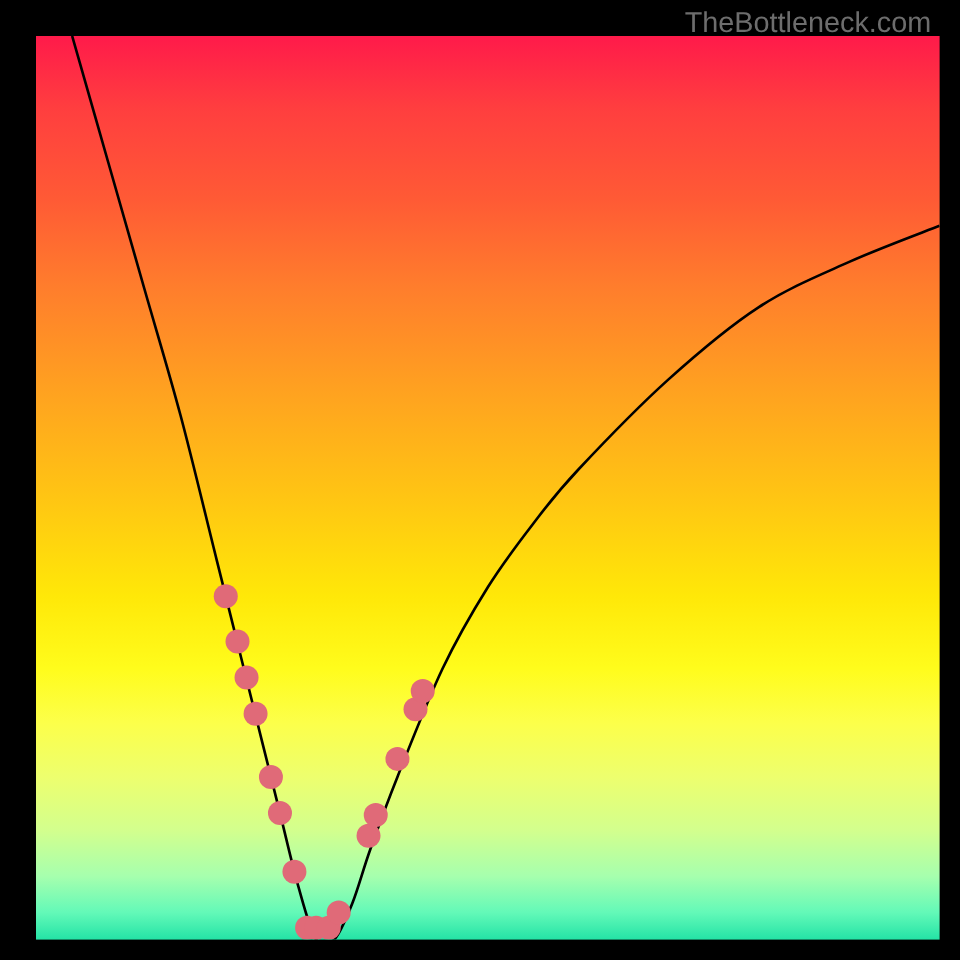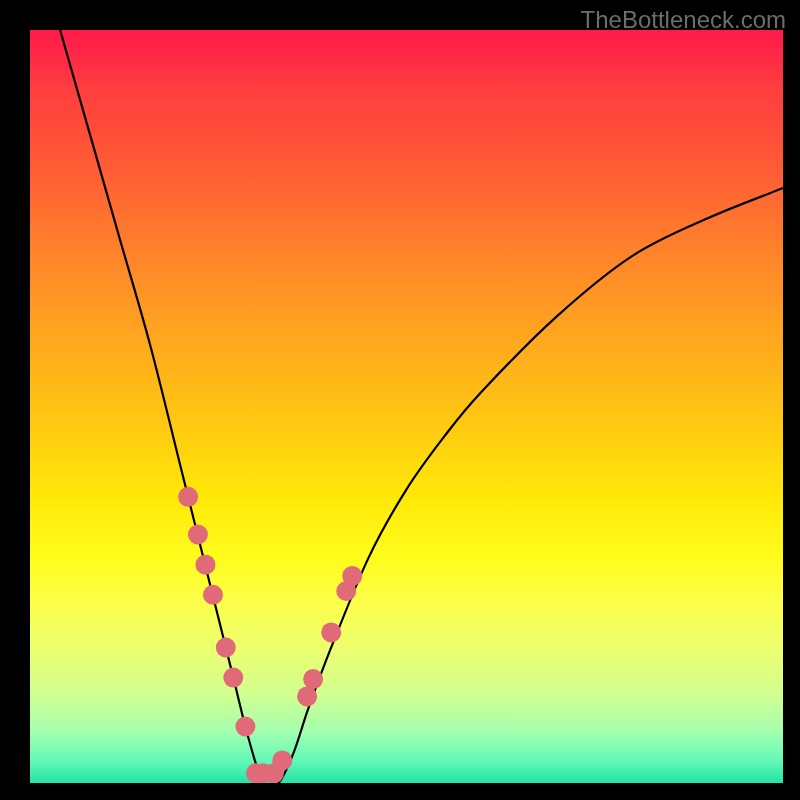--- a/index.html
+++ b/index.html
@@ -7,21 +7,21 @@
     width: 800px;
     height: 800px;
     background: #000;
     position: relative;
     overflow: hidden;
     font-family: Arial, sans-serif;
   }
   .watermark {
     position: absolute;
     top: 6px;
-    right: 14px;
+    right: 24px;
     color: #6d6d6d;
     font-size: 24px;
     font-weight: 400;
     z-index: 10;
   }
   .plot-area {
     position: absolute;
     left: 30px;
     top: 30px;
     width: 753px;

